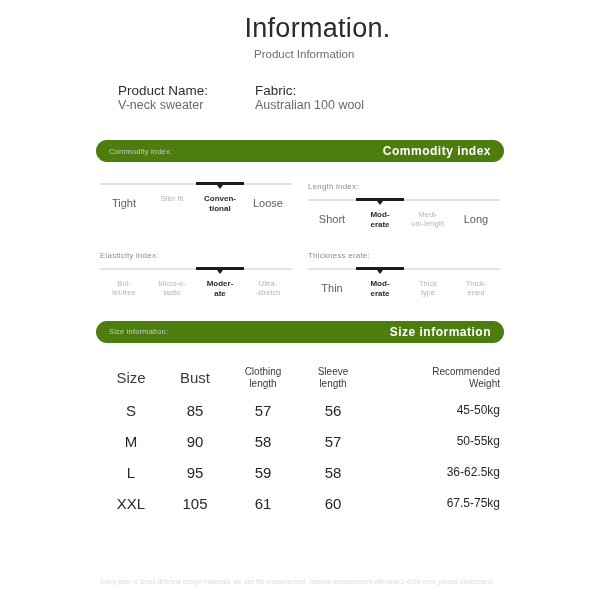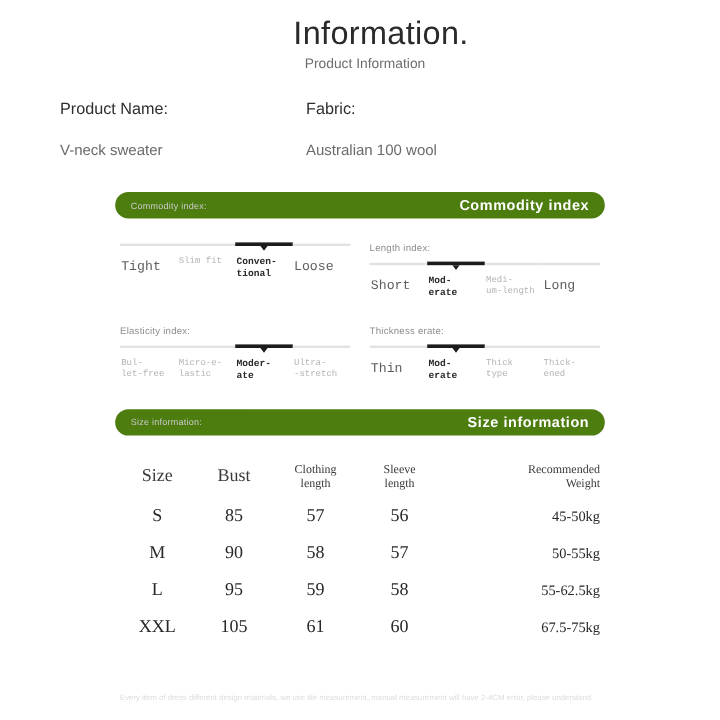--- a/index.html
+++ b/index.html
@@ -42,29 +42,28 @@
 
   
   .meta {
     display: flex;
     margin: 22px 0 0 0;
     padding: 0 0 0 0;
   }
   .meta-col {
     box-sizing: border-box;
   }
-  .meta-col.left  { width: 230px; padding-left: 50px; }
+  .meta-col.left  { width: 230px; padding-left: 118px; }
   .meta-col.right { width: 370px; padding-left: 25px; }
   .meta-label {
     font-size: 13.5px;
     color: #2e2e2e;
     font-weight: 400;
   }
   .meta-value {
-    margin-top: 20px;
     font-size: 12.5px;
     color: #6a6a6a;
   }
 
   
   .banner {
     margin: 0 auto;
     width: 408px;
     height: 22px;
     background: #4d7c0f;
@@ -135,26 +134,26 @@
     border-right: 3px solid transparent;
     border-top: 4px solid #1c1c1c;
   }
   .labels {
     display: flex;
     width: 100%;
     margin-top: 9px;
   }
   .lab {
     flex: 1;
+    text-align: center;
     font-size: 7.5px;
     color: #b4b4b4;
     line-height: 1.2;
     padding: 0 1px;
     box-sizing: border-box;
-    font-family: Liberation Mono, monospace;
   }
   .lab.end {
     font-size: 11px;
     color: #5d5d5d;
     align-self: center;
   }
   .lab.active {
     font-size: 8px;
     color: #2b2b2b;
     font-weight: bold;
@@ -166,21 +165,20 @@
     width: 400px;
     border-collapse: collapse;
   }
   .size-table th,
   .size-table td {
     text-align: center;
     font-weight: 400;
     color: #272727;
     padding: 0;
     vertical-align: middle;
-    font-family: Liberation Serif, serif;
   }
   .size-table th {
     height: 34px;
     font-size: 10px;
     line-height: 1.15;
     color: #3a3a3a;
   }
   .size-table th.big {
     font-size: 15px;
   }
@@ -342,21 +340,21 @@
         <td>90</td>
         <td>58</td>
         <td>57</td>
         <td class="wcol">50-55kg</td>
       </tr>
       <tr>
         <td>L</td>
         <td>95</td>
         <td>59</td>
         <td>58</td>
-        <td class="wcol">55-62.5kg</td>
+        <td class="wcol">36-62.5kg</td>
       </tr>
       <tr>
         <td>XXL</td>
         <td>105</td>
         <td>61</td>
         <td>60</td>
         <td class="wcol">67.5-75kg</td>
       </tr>
     </tbody>
 </table>

